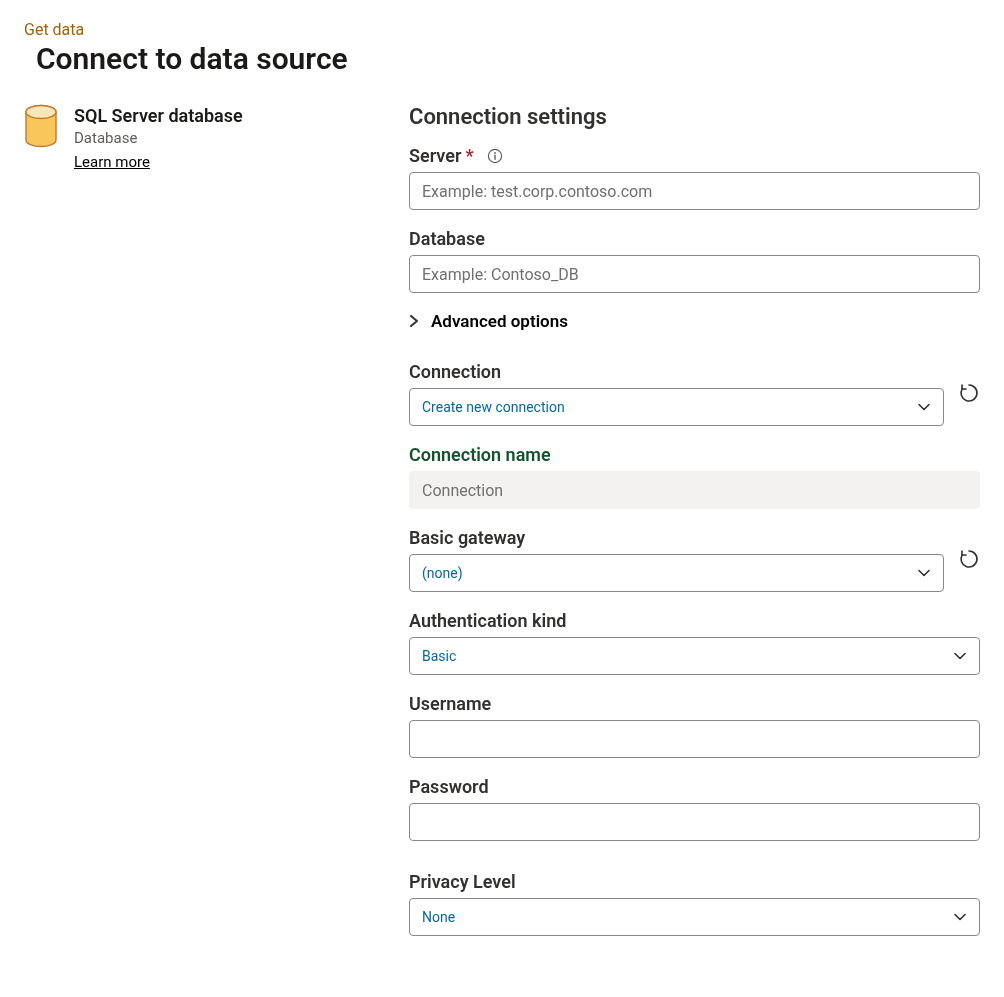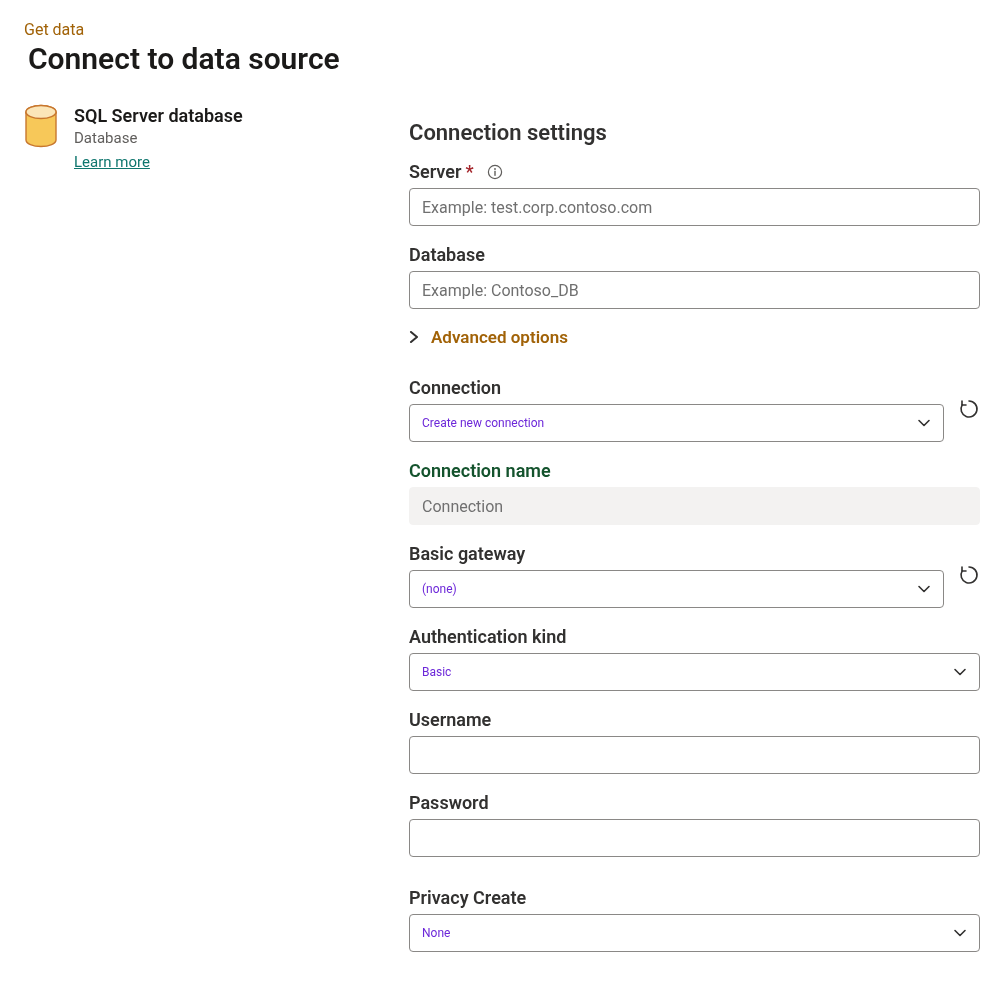--- a/index.html
+++ b/index.html
@@ -16,21 +16,21 @@
   }
   .breadcrumb {
     font-size: 16px;
     color: #a16207;
     margin-bottom: 2px;
   }
   .page-title {
     font-size: 30px;
     font-weight: 600;
     color: #1b1a19;
-    margin: 0 0 28px 4px;
+    margin: 0 0 28px 12px;
   }
   .two-col {
     display: flex;
     align-items: flex-start;
   }
   .left-col {
     width: 340px;
     box-sizing: border-box;
     padding-right: 24px;
   }
@@ -60,30 +60,30 @@
     line-height: 1.3;
   }
   .source-sub {
     font-size: 15px;
     color: #605e5c;
     margin-top: 2px;
   }
   .learn-more {
     display: inline-block;
     font-size: 15px;
-    color: #0f766e;
+    color: #000000;
     text-decoration: underline;
     margin-top: 6px;
     cursor: pointer;
   }
   .section-heading {
     font-size: 22px;
     font-weight: 600;
     color: #323130;
-    margin: 16px 0 16px 0;
+    margin: 0 0 16px 0;
   }
   .field {
     margin-bottom: 18px;
   }
   .field-with-icon {
     display: flex;
     align-items: center;
     gap: 14px;
   }
   .field-with-icon .field-inner {
@@ -135,37 +135,37 @@
     color: #a19f9d;
   }
   .select-like {
     display: flex;
     align-items: center;
     justify-content: space-between;
     cursor: pointer;
     user-select: none;
   }
   .select-value {
-    font-size: 12px;
-    color: #6d28d9;
+    font-size: 14px;
+    color: #0369a1;
   }
   .chevron {
     width: 14px;
     height: 14px;
     display: inline-flex;
     align-items: center;
     justify-content: center;
   }
   .adv-toggle {
     display: flex;
     align-items: center;
     gap: 10px;
     font-size: 17px;
     font-weight: 600;
-    color: #a16207;
+    color: #000000;
     cursor: pointer;
     user-select: none;
     margin: 6px 0 30px 0;
   }
   .adv-chevron {
     width: 12px;
     height: 12px;
     display: inline-flex;
   }
   .refresh-btn {
@@ -299,21 +299,21 @@
         <div class="field-label">Username</div>
         <input class="text-input" type="text" value="" style="">
       </div>
 
       <div class="field" style="margin-bottom:30px;">
         <div class="field-label">Password</div>
         <input class="text-input" type="password" value="" style="">
       </div>
 
       <div class="field" style="margin-bottom:0;">
-        <div class="field-label">Privacy Create</div>
+        <div class="field-label">Privacy Level</div>
         <div class="select-like">
           <span class="select-value">None</span>
           <span class="chevron">
             <svg width="14" height="14" viewBox="0 0 14 14">
                 <path d="M2 4.5 L7 9.5 L12 4.5" fill="none" stroke="#323130" stroke-width="1.6" stroke-linecap="round" stroke-linejoin="round"></path>
               </svg>
           </span>
         </div>
       </div>
 

